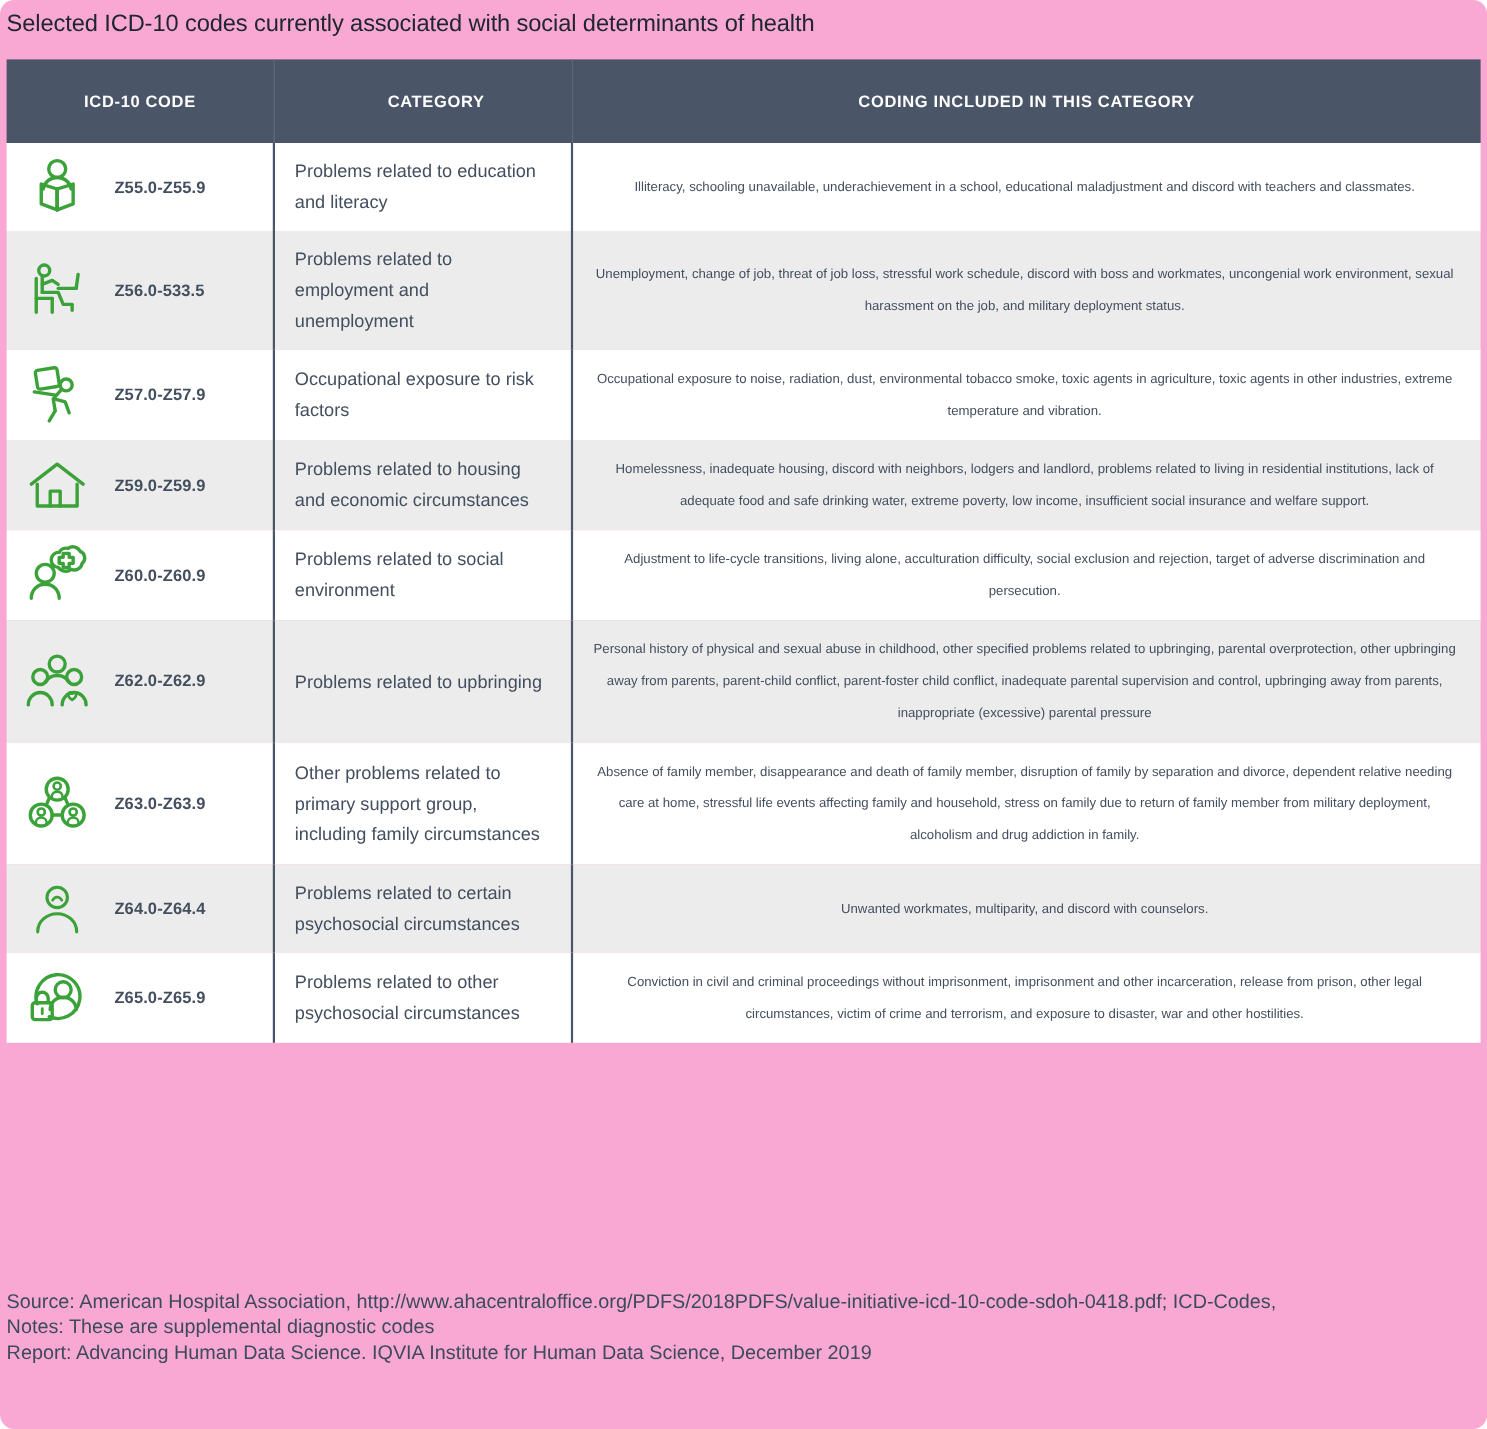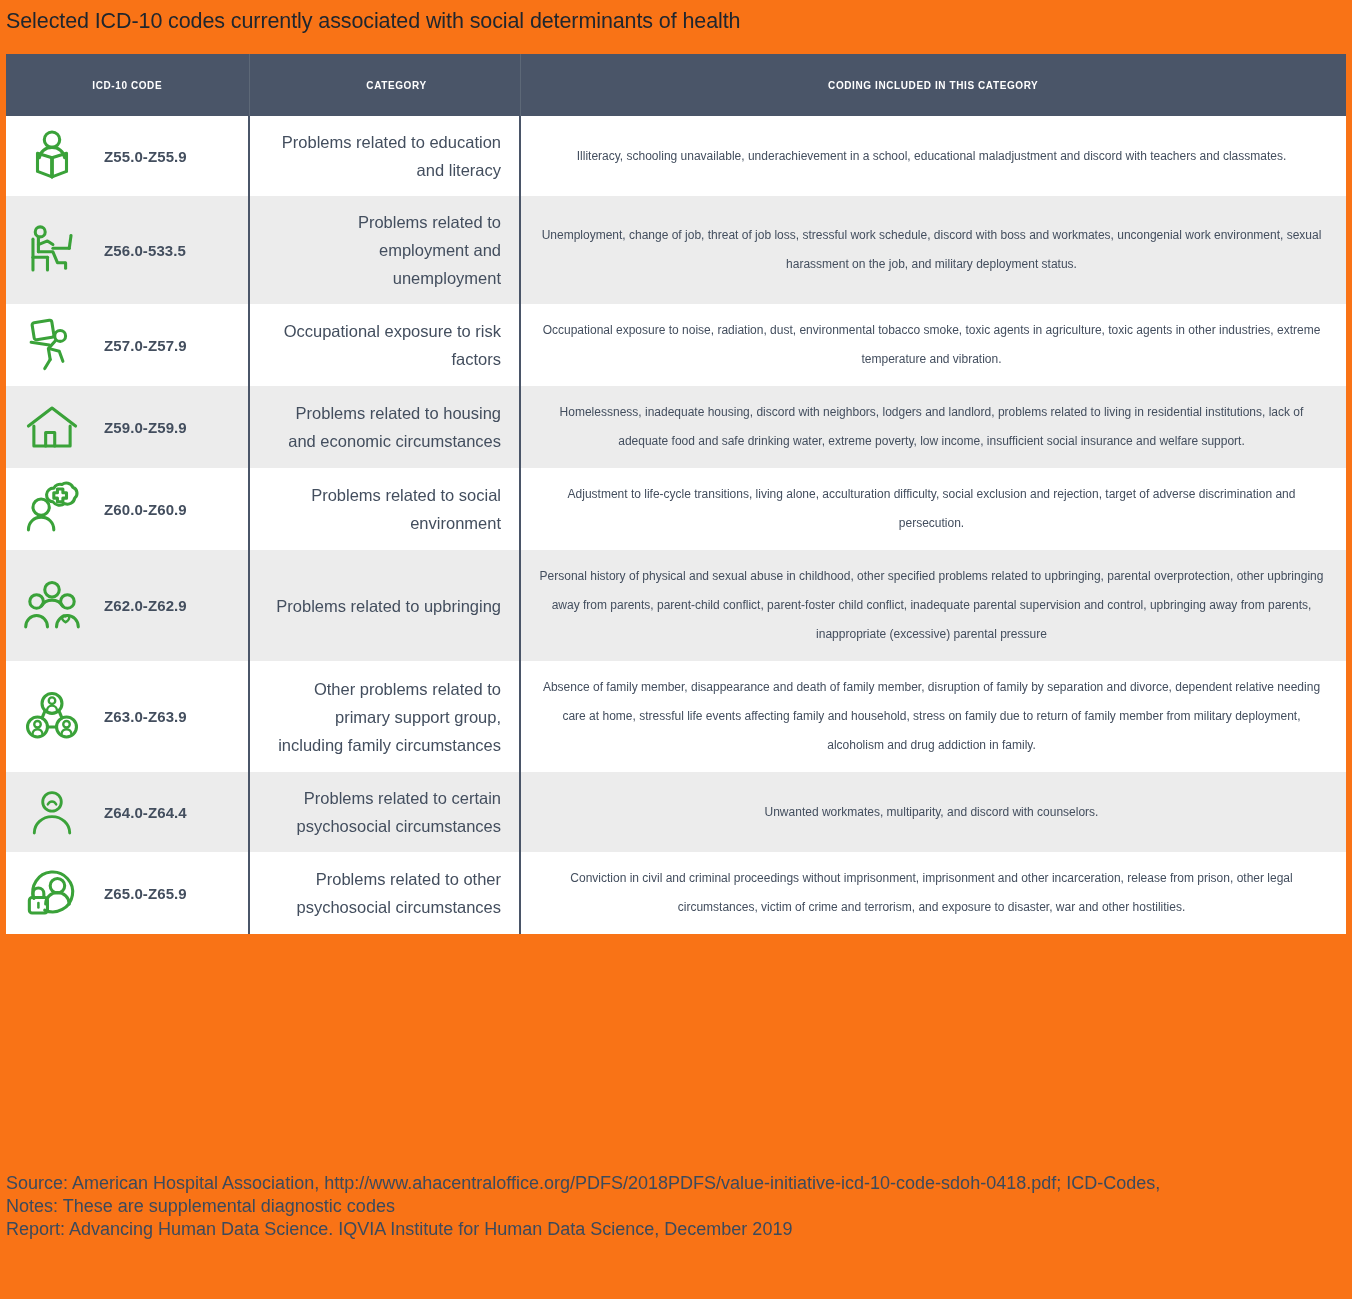--- a/index.html
+++ b/index.html
@@ -7,21 +7,22 @@
     width: 1352px;
     height: 1299px;
     background: #ffffff;
     font-family: "Liberation Sans", sans-serif;
     overflow: hidden;
   }
   .page {
     width: 1352px;
     height: 1299px;
     position: relative;
-    background: #f97316;
+    background: #f9a8d4;
+    border-radius: 13px;
   }
   
   .title {
     font-size: 21.5px;
     color: #20262e;
     font-weight: 400;
     letter-spacing: -0.1px;
     padding: 6px 0 0 6px;
     line-height: 30px;
     white-space: nowrap;
@@ -31,24 +32,24 @@
     position: absolute;
     top: 54px;
     left: 6px;
     width: 1340px;
     border-collapse: collapse;
     table-layout: fixed;
   }
   thead th {
     background: #4a5568;
     color: #ffffff;
-    font-size: 10px;
+    font-size: 15px;
     font-weight: 700;
     letter-spacing: 0.6px;
-    height: 62px;
+    height: 76px;
     vertical-align: middle;
     text-align: center;
     border-right: 1px solid #5d6877;
   }
   thead th:last-child { border-right: none; }
   th.c-code   { width: 243px; }
   th.c-cat    { width: 271px; padding-left: 24px; }
   th.c-desc   { width: 826px; }
 
   tbody tr.alt td { background: #ececec; }
@@ -78,21 +79,21 @@
     font-size: 15px;
     color: #434e5e;
     white-space: nowrap;
     letter-spacing: 0.1px;
     font-weight: bold;
   }
 
   td.cat-cell {
     width: 271px;
     border-right: 2px solid #4a5568;
-    text-align: right;
+    text-align: left;
     font-size: 16.5px;
     color: #434e5e;
     line-height: 28px;
     padding: 12px 18px;
   }
 
   td.desc-cell {
     width: 826px;
     font-size: 12px;
     color: #434e5e;

